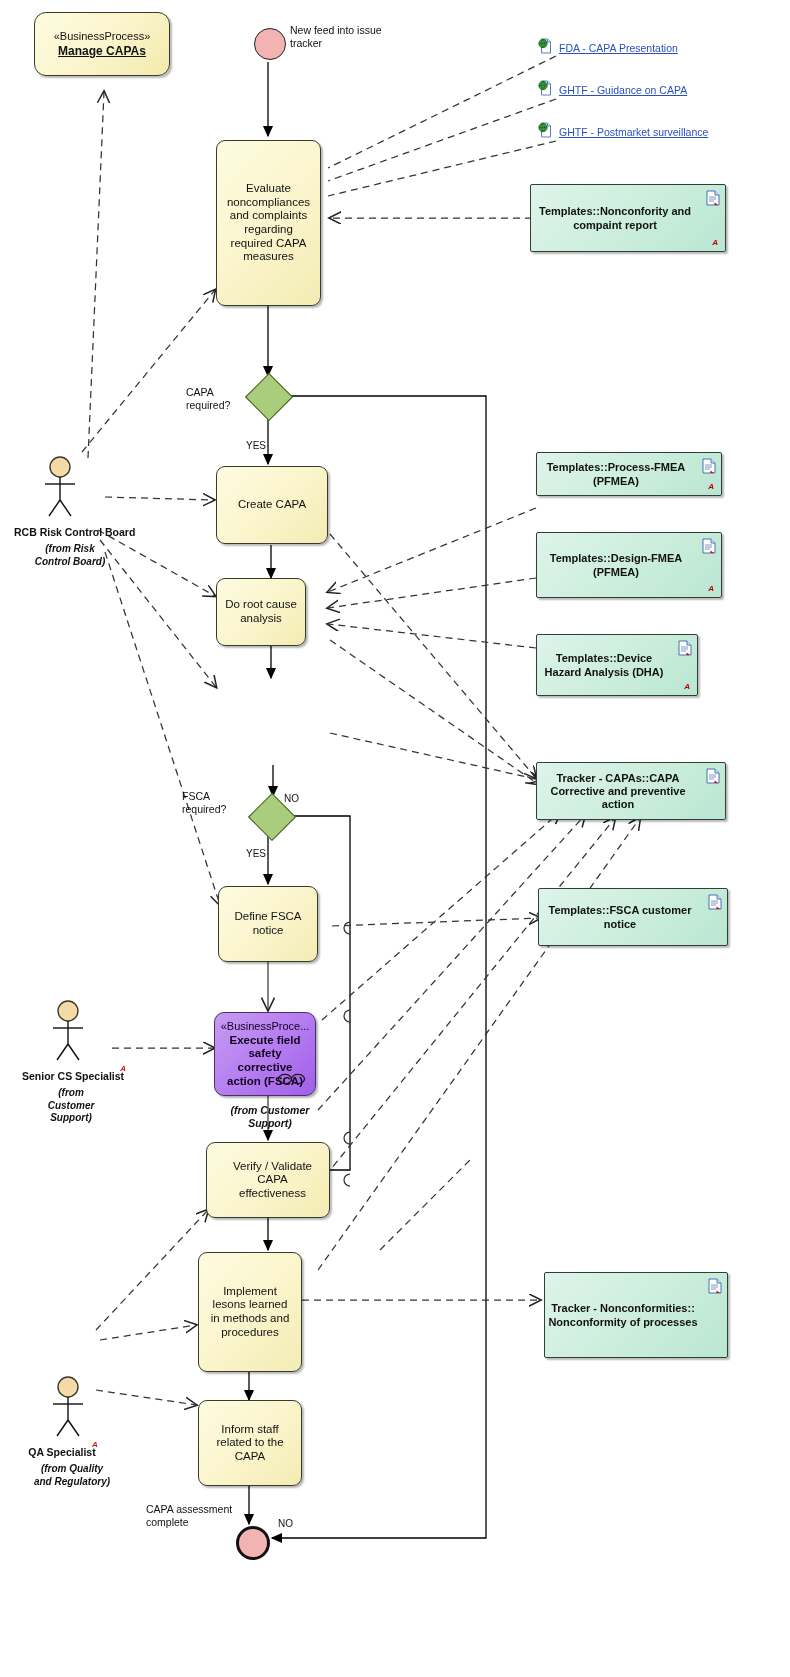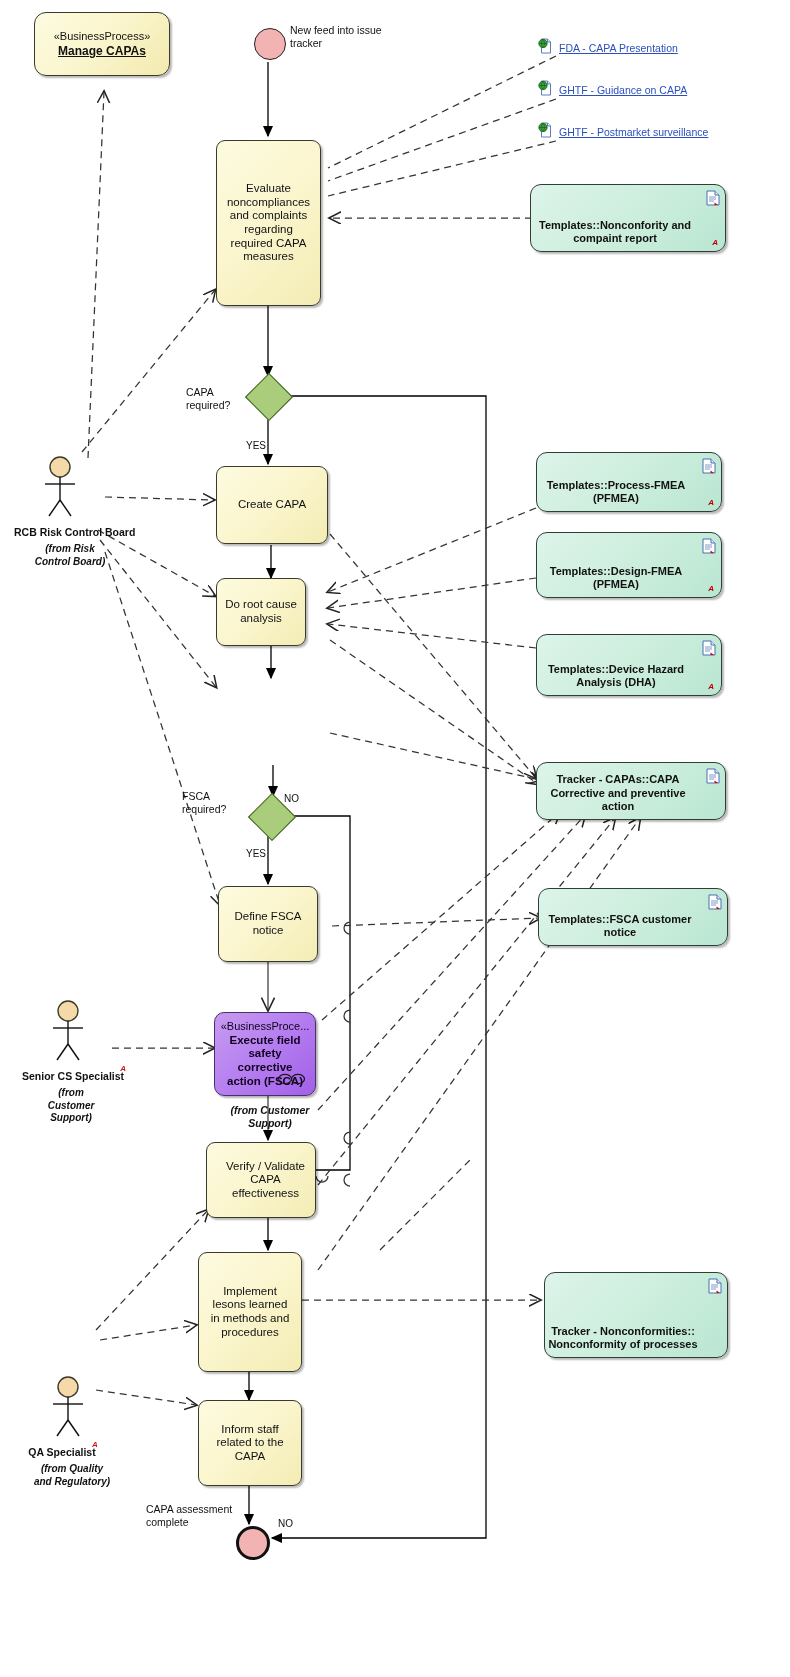--- a/index.html
+++ b/index.html
@@ -26,24 +26,24 @@
 
   
   .purple{border:1px solid #4b2f6b;border-radius:10px;
           background:linear-gradient(135deg,#c79bf0 0%,#b57ef0 50%,#a25fe8 100%);
           box-shadow:2px 2px 2px rgba(0,0,0,.3);
           font-size:11.5px;color:#120020;flex-direction:column;gap:1px;padding:8px 6px;}
   .purple .stereo{font-size:11px;}
   .purple .nm{font-weight:bold;}
 
   
-  .doc{border:1px solid #2f3f36;border-radius:11px;
+  .doc{border:1px solid #2f3f36;border-radius:2px;
        background:linear-gradient(135deg,#ddf4ea 0%,#cdeedd 50%,#b9e6d2 100%);
        box-shadow:2px 2px 2px rgba(0,0,0,.28);
-       font-size:11px;color:#111;align-items:flex-end;padding:7px 26px 6px 0;font-weight:bold;}
+       font-size:11px;color:#111;align-items:center;padding:7px 26px 6px 0;font-weight:bold;}
   .doc .txt{width:100%;text-align:center;line-height:1.2;}
 
   .doc-ico{position:absolute;right:5px;top:5px;}
   .doc-red-a{position:absolute;right:7px;bottom:4px;color:#c00000;font-size:8px;font-weight:bold;
              font-style:italic;}
 
   
   .linkitem{position:absolute;display:flex;align-items:center;gap:6px;}
   .linkitem .lbl{color:#2b4fbf;font-size:10.5px;text-decoration:underline;white-space:nowrap;}
 
@@ -213,21 +213,21 @@
       <svg width="14" height="16" viewBox="0 0 14 16">
         <path d="M1,1 h8 l4,4 v10 h-12 z" fill="#fff" stroke="#4a6fb5" stroke-width="1"></path>
         <path d="M9,1 v4 h4" fill="#e3ecf8" stroke="#4a6fb5" stroke-width="1"></path>
         <path d="M3,7 h7 M3,9 h7 M3,11 h5" stroke="#4a6fb5" stroke-width=".7"></path>
         <path d="M8.5,12.5 l3.5,2.5 l-3.5,0 z" fill="#c00"></path>
       </svg>
     </span>
     <span class="doc-red-a">A</span>
   </div>
 
-  <div class="node doc" style="left:536px;top:452px;width:186px;height:60px;">
+  <div class="node doc" style="left:536px;top:452px;width:186px;height:44px;">
     <span class="txt">Templates::Process-FMEA (PFMEA)</span>
     <span class="doc-ico">
       <svg width="14" height="16" viewBox="0 0 14 16">
         <path d="M1,1 h8 l4,4 v10 h-12 z" fill="#fff" stroke="#4a6fb5" stroke-width="1"></path>
         <path d="M9,1 v4 h4" fill="#e3ecf8" stroke="#4a6fb5" stroke-width="1"></path>
         <path d="M3,7 h7 M3,9 h7 M3,11 h5" stroke="#4a6fb5" stroke-width=".7"></path>
         <path d="M8.5,12.5 l3.5,2.5 l-3.5,0 z" fill="#c00"></path>
       </svg>
     </span>
     <span class="doc-red-a">A</span>
@@ -239,21 +239,21 @@
       <svg width="14" height="16" viewBox="0 0 14 16">
         <path d="M1,1 h8 l4,4 v10 h-12 z" fill="#fff" stroke="#4a6fb5" stroke-width="1"></path>
         <path d="M9,1 v4 h4" fill="#e3ecf8" stroke="#4a6fb5" stroke-width="1"></path>
         <path d="M3,7 h7 M3,9 h7 M3,11 h5" stroke="#4a6fb5" stroke-width=".7"></path>
         <path d="M8.5,12.5 l3.5,2.5 l-3.5,0 z" fill="#c00"></path>
       </svg>
     </span>
     <span class="doc-red-a">A</span>
   </div>
 
-  <div class="node doc" style="left:536px;top:634px;width:186px;height:62px;">
+  <div class="node doc" style="left:536px;top:634px;width:162px;height:62px;">
     <span class="txt">Templates::Device Hazard Analysis (DHA)</span>
     <span class="doc-ico">
       <svg width="14" height="16" viewBox="0 0 14 16">
         <path d="M1,1 h8 l4,4 v10 h-12 z" fill="#fff" stroke="#4a6fb5" stroke-width="1"></path>
         <path d="M9,1 v4 h4" fill="#e3ecf8" stroke="#4a6fb5" stroke-width="1"></path>
         <path d="M3,7 h7 M3,9 h7 M3,11 h5" stroke="#4a6fb5" stroke-width=".7"></path>
         <path d="M8.5,12.5 l3.5,2.5 l-3.5,0 z" fill="#c00"></path>
       </svg>
     </span>
     <span class="doc-red-a">A</span>
@@ -305,21 +305,21 @@
 
   <div class="node activity" style="left:216px;top:578px;width:90px;height:68px;">
     <span>Do root cause analysis</span>
   </div>
 
 
   <div class="node activity" style="left:218px;top:886px;width:100px;height:76px;">
     <span>Define FSCA notice</span>
   </div>
 
-  <div class="node activity" style="left:206px;top:1142px;width:110px;height:76px;padding-left:17px;">
+  <div class="node activity" style="left:206px;top:1142px;width:124px;height:76px;padding-left:17px;">
     <span>Verify / Validate CAPA effectiveness</span>
   </div>
 
   <div class="node activity" style="left:198px;top:1252px;width:104px;height:120px;">
     <span>Implement lesons learned in methods and procedures</span>
   </div>
 
   <div class="node activity" style="left:198px;top:1400px;width:104px;height:86px;">
     <span>Inform staff related to the CAPA</span>
   </div>

